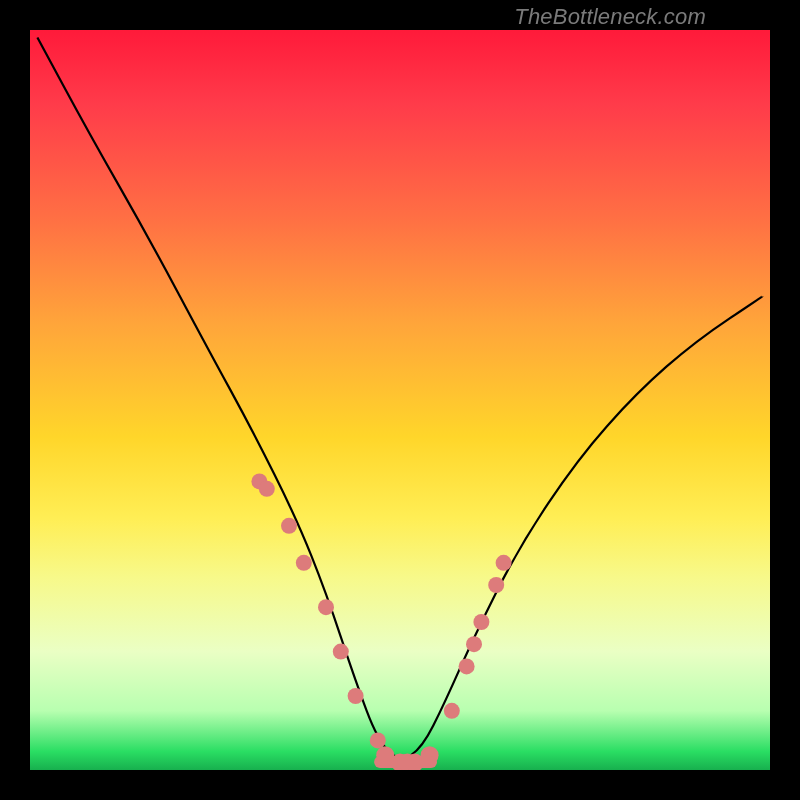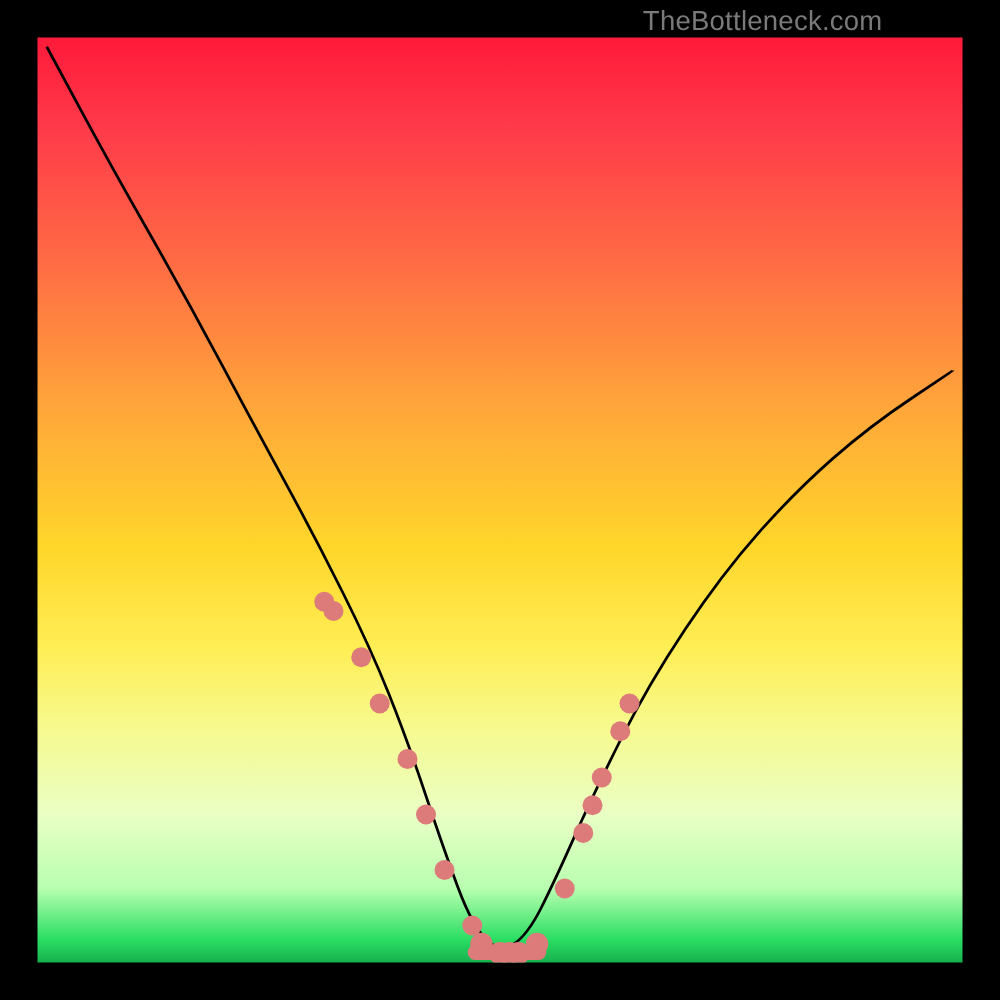--- a/index.html
+++ b/index.html
@@ -9,20 +9,21 @@
     height: 800px;
     background: #000;
     overflow: hidden;
   }
   .frame {
     position: absolute;
     top: 0; left: 0;
     width: 720px;
     height: 800px;
     background: #000;
+    font-style: italic;
   }
   .plot-area {
     position: absolute;
     top: 30px;
     left: 30px;
     width: 740px;
     height: 740px;
     
     background: linear-gradient(
       to bottom,

